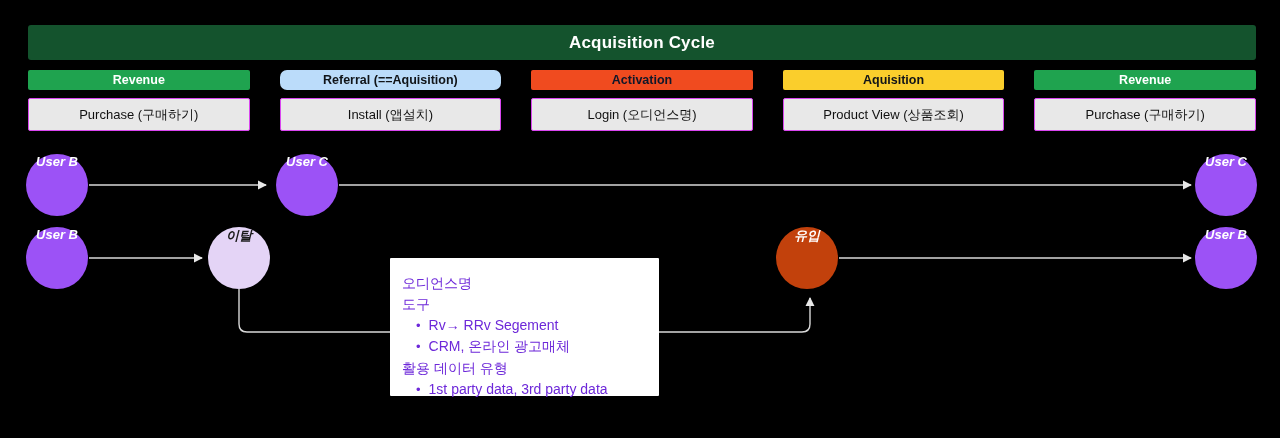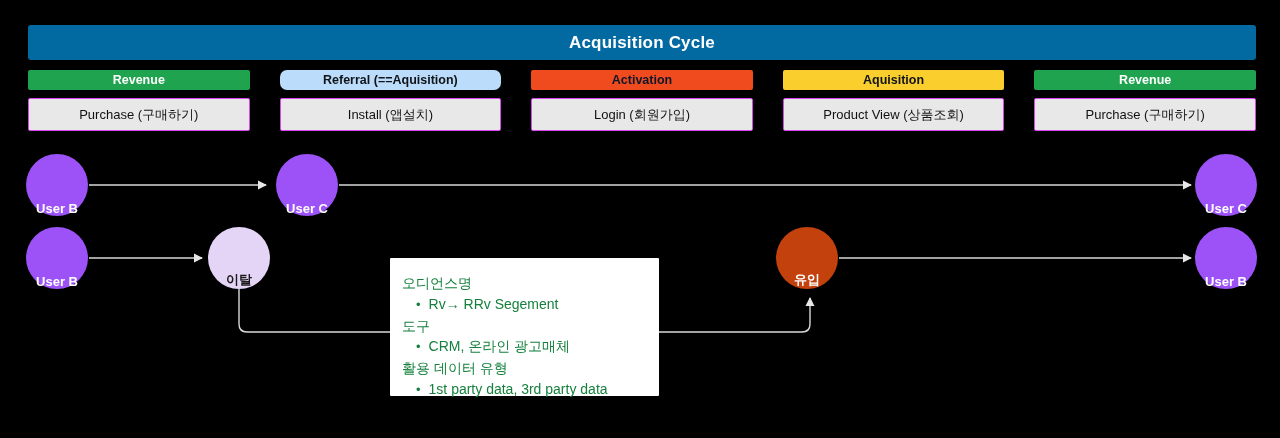--- a/index.html
+++ b/index.html
@@ -29,43 +29,43 @@
   .action-box {
     flex: 1 1 0; height: 33px; border-radius: 2px;
     background: #E8E8E8; border: 1px solid #d946ef; box-sizing: border-box;
     display: flex; align-items: center; justify-content: center;
     font-size: 13px; font-weight: 500; color: #111;
   }
 
   
   .node {
     width: 62px; height: 62px; border-radius: 50%;
-    display: flex; align-items: flex-end; justify-content: center;
-    font-size: 13px; font-weight: 600; z-index: 3;
+    display: flex; align-items: flex-start; justify-content: center;
+    font-size: 13px; font-weight: 600; z-index: 3; font-style: italic;
   }
 
   
   svg.flow { left: 0; top: 0; z-index: 1; }
   svg.flow line, svg.flow path.connector { stroke: #D9D9D9; stroke-width: 1.4; fill: none; }
   .arrowhead { fill: #E8E8E8; }
 
   
   .note-box {
     left: 390px; top: 258px; width: 269px; height: 138px;
     background: #fff; border-radius: 1px; z-index: 4; box-sizing: border-box;
-    padding: 15px 12px 0 12px; color: #15803d; font-size: 14px;
+    padding: 15px 12px 0 12px; color: #6d28d9; font-size: 14px;
   }
   .note-line { line-height: 20.8px; white-space: nowrap; }
   .note-line.bullet { padding-left: 14px; }
   .note-line.bullet::before { content: "•"; margin-right: 8px; font-size: 13px; }
 </style>
 </head>
 <body>
 
-<div class="abs banner" style="background-color: #0369a1; color: rgb(255, 255, 255); align-items: center;">
+<div class="abs banner" style="background-color: #14532d; color: rgb(255, 255, 255); align-items: center;">
   <span class="banner-label">Acquisition Cycle</span>
 </div>
 
 <div class="abs cols stages-row">
   <div class="stage-header" style="background-color: rgb(31, 163, 79); color: rgb(255, 255, 255);">
     <span>Revenue</span>
   </div>
   <div class="stage-header" style="background-color: rgb(187, 220, 250); color: rgb(16, 20, 24); border-radius: 7px;">
     <span>Referral (==Aquisition)</span>
   </div>
@@ -81,21 +81,21 @@
 </div>
 
 <div class="abs cols actions-row">
   <div class="action-box">
     <span>Purchase (구매하기)</span>
   </div>
   <div class="action-box">
     <span>Install (앱설치)</span>
   </div>
   <div class="action-box">
-    <span>Login (회원가입)</span>
+    <span>Login (오디언스명)</span>
   </div>
   <div class="action-box">
     <span>Product View (상품조회)</span>
   </div>
   <div class="action-box">
     <span>Purchase (구매하기)</span>
   </div>
 </div>
 
 <svg class="abs flow" width="1280" height="438" viewBox="0 0 1280 438">
@@ -128,18 +128,18 @@
 </div>
 <div class="abs node" style="left: 776px; top: 227px; background-color: #c2410c; color: rgb(255, 255, 255);">
   <span>유입</span>
 </div>
 <div class="abs node" style="left: 1195px; top: 227px; background-color: rgb(156, 82, 246); color: rgb(255, 255, 255);">
   <span>User B</span>
 </div>
 
 <div class="abs note-box" style="background-color: rgb(255, 255, 255);">
   <div class="note-line heading">오디언스명</div>
+  <div class="note-line heading">도구</div>
   <div class="note-line bullet">Rv→ RRv Segement</div>
-  <div class="note-line heading">도구</div>
   <div class="note-line bullet">CRM, 온라인 광고매체</div>
   <div class="note-line heading">활용 데이터 유형</div>
   <div class="note-line bullet">1st party data, 3rd party data</div>
 </div>
 
 </body></html>

